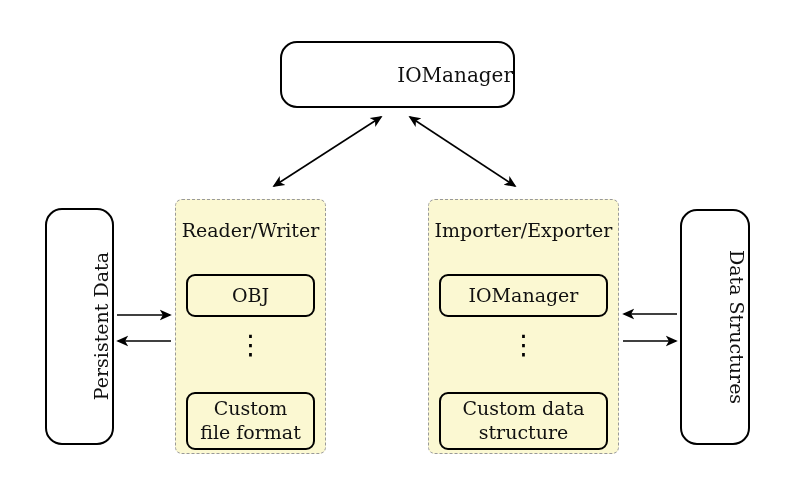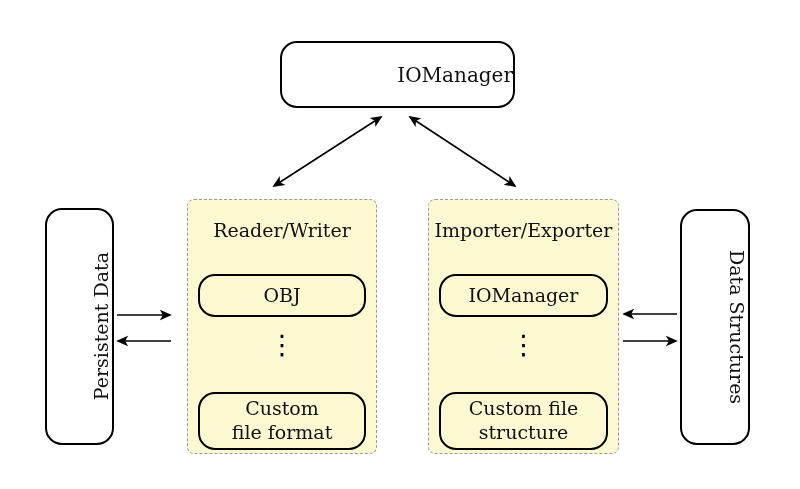--- a/index.html
+++ b/index.html
@@ -23,29 +23,29 @@
   #iomanager{left:280px;top:41px;width:235px;height:67px;font-size:20px;}
   #persistent-data{left:45px;top:208px;width:69px;height:237px;}
   #data-structures{left:680px;top:209px;width:70px;height:236px;}
   .vtext-up{writing-mode:vertical-rl;transform:rotate(180deg);font-size:19px;white-space:nowrap;}
   .vtext-down{writing-mode:vertical-rl;font-size:19px;white-space:nowrap;}
   .panel{
     position:absolute;top:199px;height:255px;box-sizing:border-box;
     background:var(--panel-fill);
     border:1.5px dashed var(--panel-border);border-radius:7px;
   }
-  #panel-reader-writer{left:175px;width:190px;margin-left:12px;}
+  #panel-reader-writer{left:175px;width:151px;}
   #panel-importer-exporter{left:428px;width:191px;}
   .panel-title{
     position:absolute;top:19px;left:0;right:0;text-align:center;
     font-size:19px;
   }
   .inner-node{
     position:absolute;left:10px;right:10px;box-sizing:border-box;
-    background:var(--panel-fill);border:2.2px solid var(--line);border-radius:17px;
+    background:var(--panel-fill);border:2.2px solid var(--line);border-radius:9px;
     display:flex;align-items:center;justify-content:center;text-align:center;
     font-size:19px;line-height:1.25;white-space:pre-line;
   }
   .inner-top{top:74px;height:43px;}
   .inner-bottom{top:192px;height:58px;}
   .dots{
     position:absolute;top:124px;left:0;right:0;height:40px;
     display:flex;align-items:center;justify-content:center;
     font-family:"DejaVu Sans","Liberation Sans",sans-serif;
     font-size:27px;color:var(--line);
@@ -80,21 +80,21 @@
   </div>
 </div>
 
 <div class="panel" id="panel-importer-exporter">
   <div class="panel-title">Importer/Exporter</div>
   <div class="inner-node inner-top">
     <span>IOManager</span>
   </div>
   <div class="dots">⋮</div>
   <div class="inner-node inner-bottom">
-    <span>Custom file
+    <span>Custom data
 structure</span>
   </div>
 </div>
 
 <svg id="arrow-layer" viewBox="0 0 800 489" xmlns="http://www.w3.org/2000/svg">
   <defs>
     <marker id="arrowhead" viewBox="0 0 10 10" refX="8.5" refY="5" markerWidth="7.5" markerHeight="7.5" orient="auto-start-reverse">
       <path d="M0,0.6 L10,5 L0,9.4 L2.6,5 Z" fill="#000"></path>
     </marker>
   </defs>

